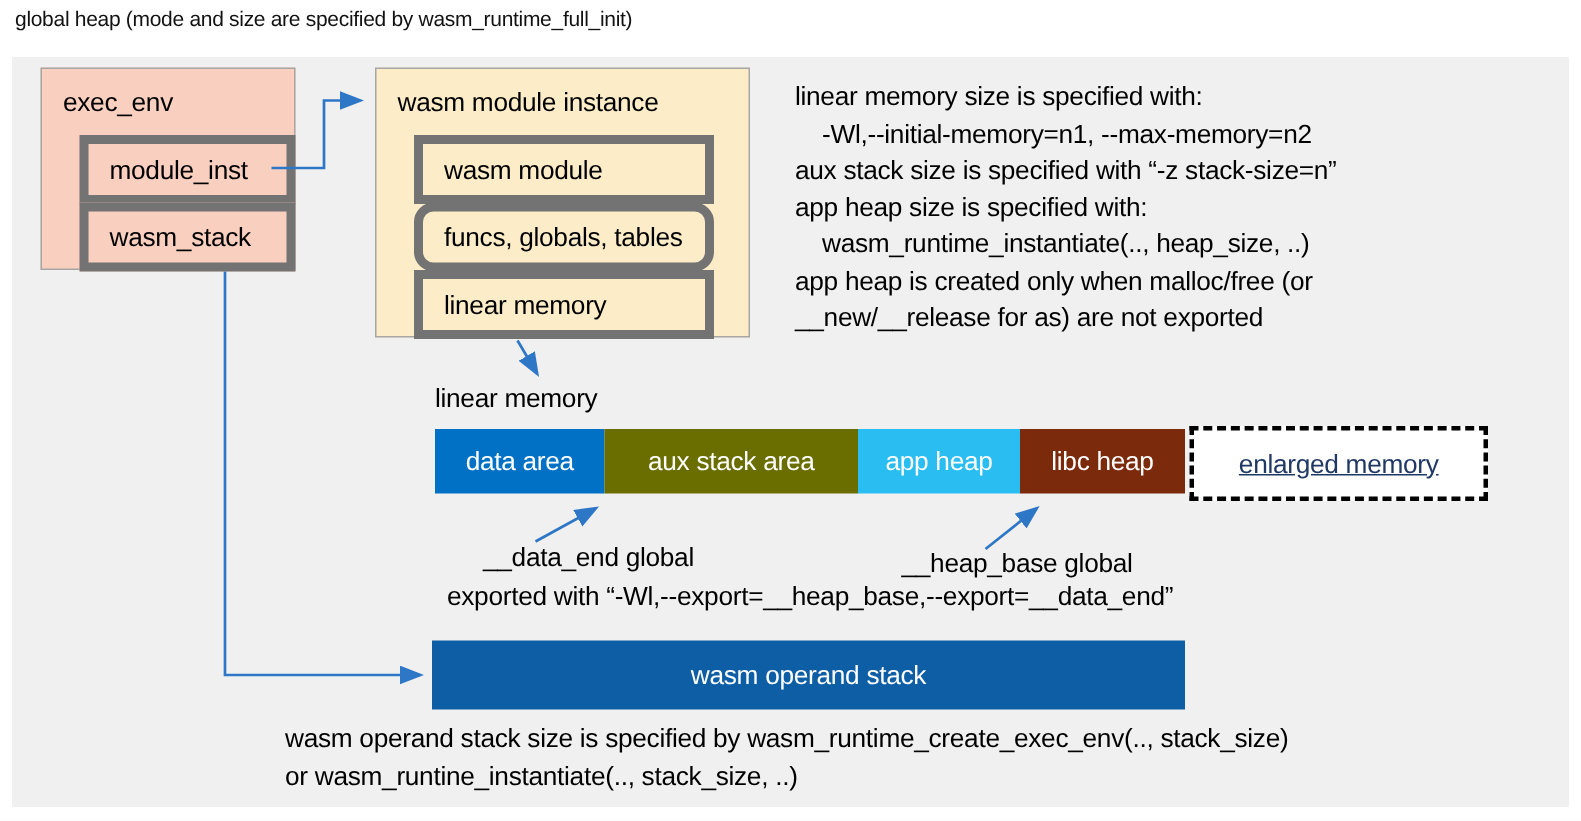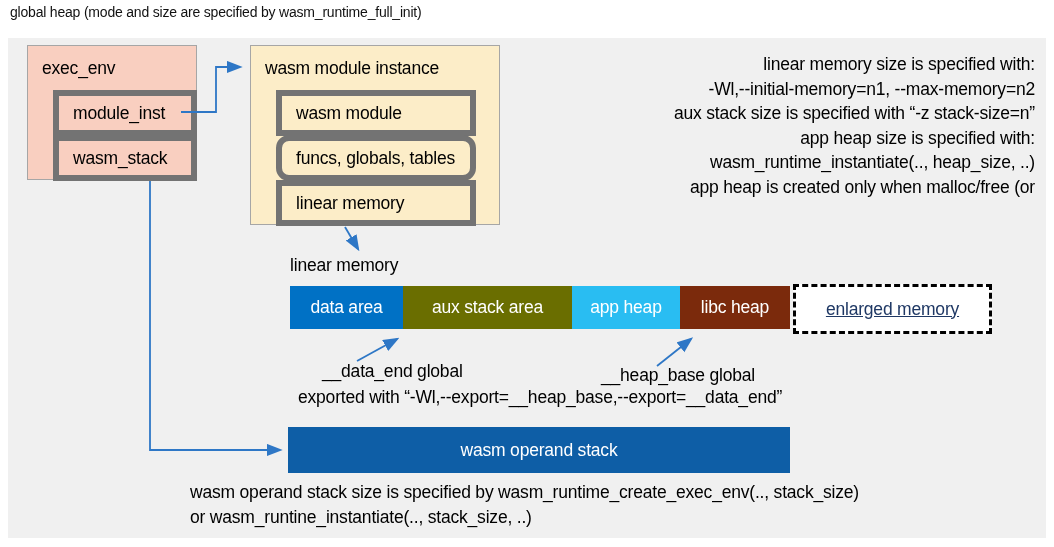--- a/index.html
+++ b/index.html
@@ -39,21 +39,21 @@
   .exec-env .row-0 { top: 44px; }
   .exec-env .row-1 { top: 89px; }
   .wmi { left: 250px; top: 45px; width: 250px; height: 180px; background: #fcedc8; }
   .wmi .record-row { left: 25px; width: 200px; height: 46px; background: #fcedc8; }
   .wmi .row-0 { top: 44px; }
   .wmi .row-1 { top: 89px; border-radius: 13px; }
   .wmi .row-2 { top: 134px; }
   
   .notes {
     position: absolute; left: 530px; top: 52px; width: 505px;
-    font-size: 17.5px; line-height: 24.5px; white-space: nowrap; text-align: right;
+    font-size: 17.5px; line-height: 24.5px; white-space: nowrap;
   }
   .notes .indent { padding-left: 18px; }
   
   .lm-label { position: absolute; left: 290px; top: 255px; font-size: 17.5px; }
   .mem-seg {
     position: absolute; top: 286px; height: 43px;
     display: flex; align-items: center; justify-content: center;
     font-size: 17.5px; color: #fff; white-space: nowrap;
   }
   .seg-0 { left: 290px; width: 113px; }
@@ -108,20 +108,21 @@
   <div class="record-row row-2">linear memory</div>
 </div>
 
 <div class="notes">
   <div>linear memory size is specified with:</div>
   <div class="indent">-Wl,--initial-memory=n1, --max-memory=n2</div>
   <div>aux stack size is specified with “-z stack-size=n”</div>
   <div>app heap size is specified with:</div>
   <div class="indent">wasm_runtime_instantiate(.., heap_size, ..)</div>
   <div>app heap is created only when malloc/free (or</div>
+  <div>__new/__release for as) are not exported</div>
 </div>
 
 <div class="lm-label">linear memory</div>
 
 <div class="mem-seg seg-0" style="background-color: rgb(0, 113, 197);">data area</div>
 <div class="mem-seg seg-1" style="background-color: rgb(106, 110, 0);">aux stack area</div>
 <div class="mem-seg seg-2" style="background-color: rgb(41, 189, 242);">app heap</div>
 <div class="mem-seg seg-3" style="background-color: rgb(123, 42, 12);">libc heap</div>
 <div class="mem-seg seg-4">enlarged memory</div>
 

